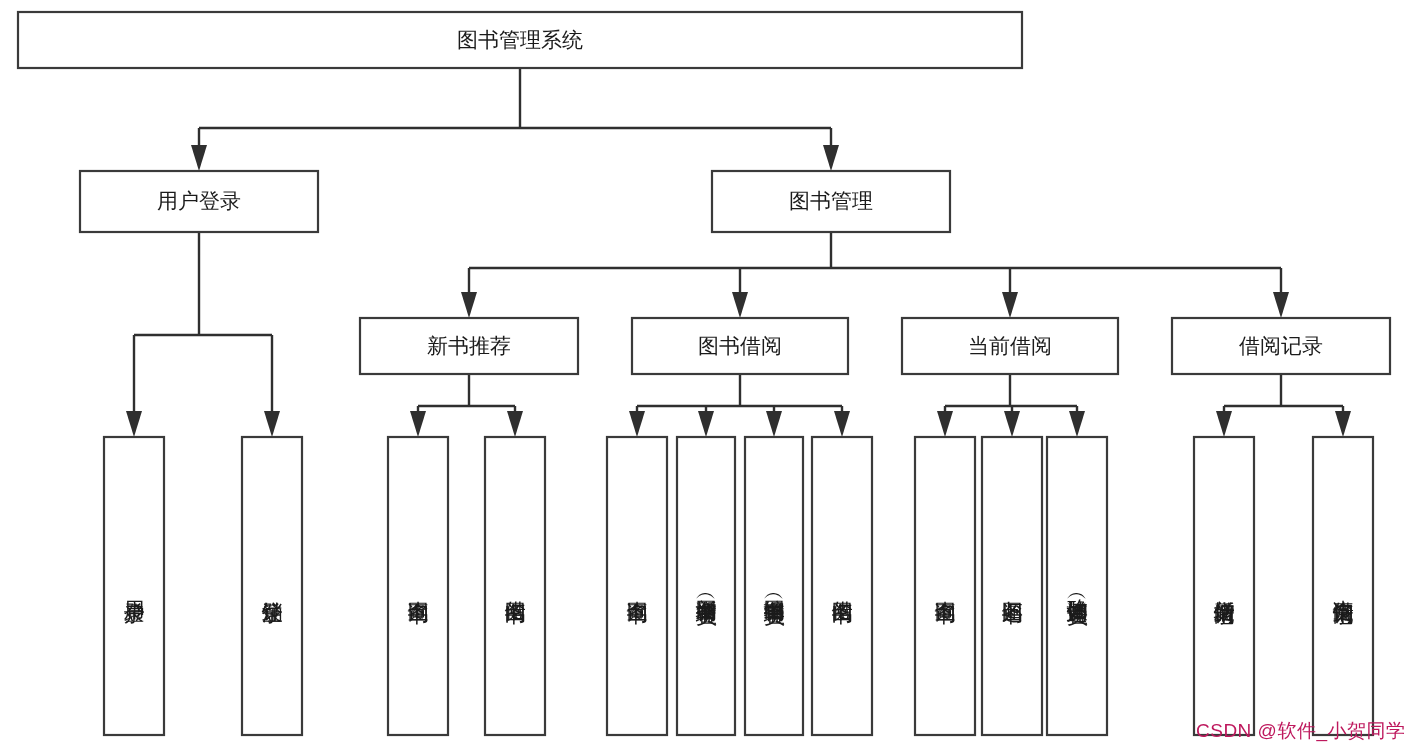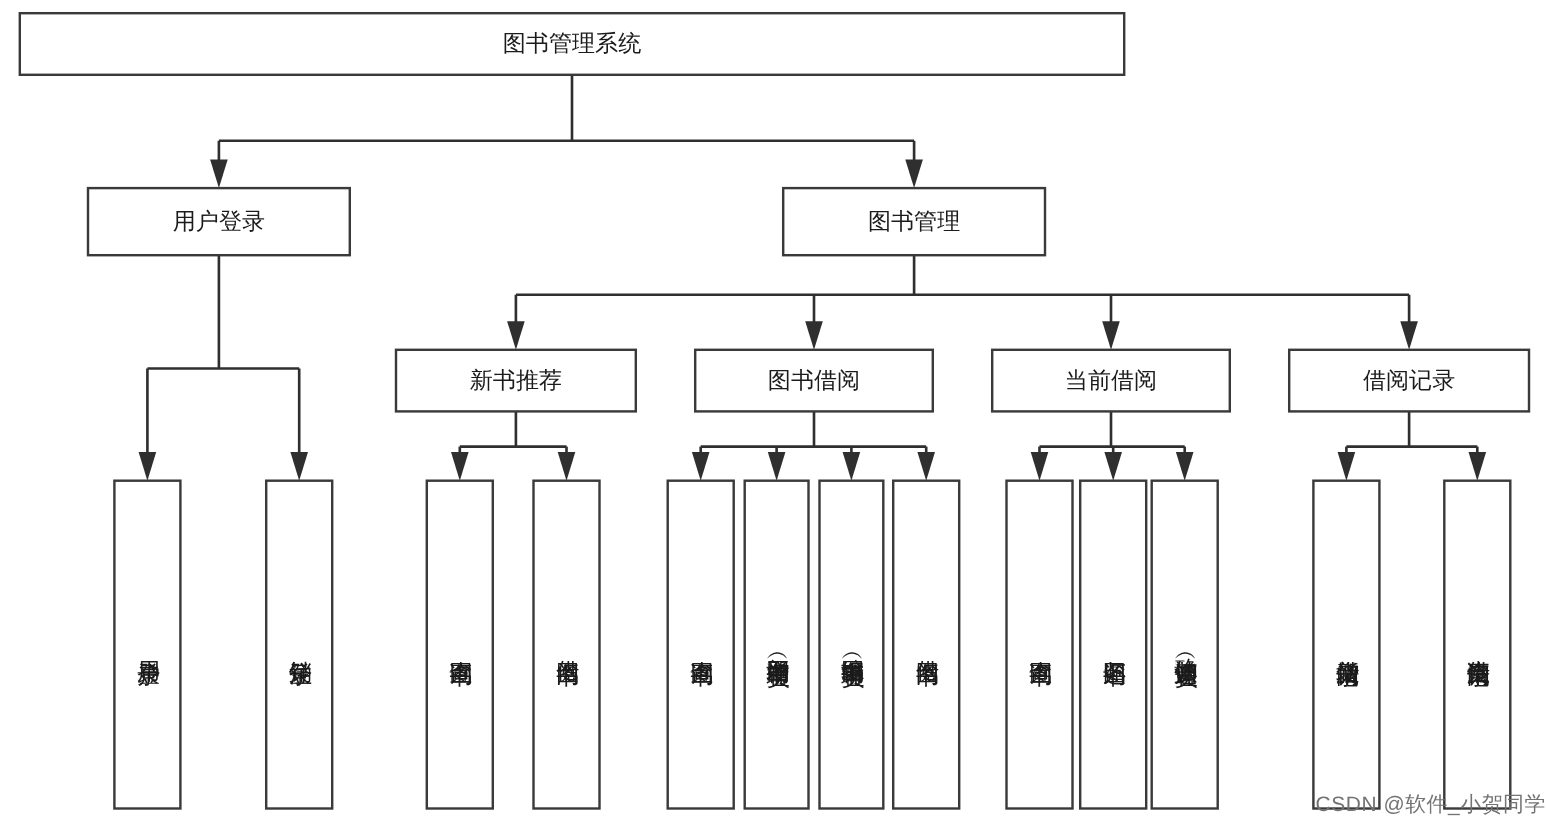--- a/index.html
+++ b/index.html
@@ -62,21 +62,21 @@
     writing-mode: vertical-rl;
     text-orientation: upright;
     letter-spacing: 1px;
     pointer-events: none;
     text-align: center;
   }
   .watermark {
     position: absolute;
     font-family: "Liberation Sans", "DejaVu Sans", sans-serif;
     font-size: 19px;
-    color: #737373;
+    color: #be185d;
     white-space: nowrap;
     letter-spacing: 0.5px;
   }
 </style>
 </head>
 <body>
 
 <div id="diagram-root">
   <svg id="flow-svg" viewBox="0 0 1405 747">
     <g id="edges-layer">

